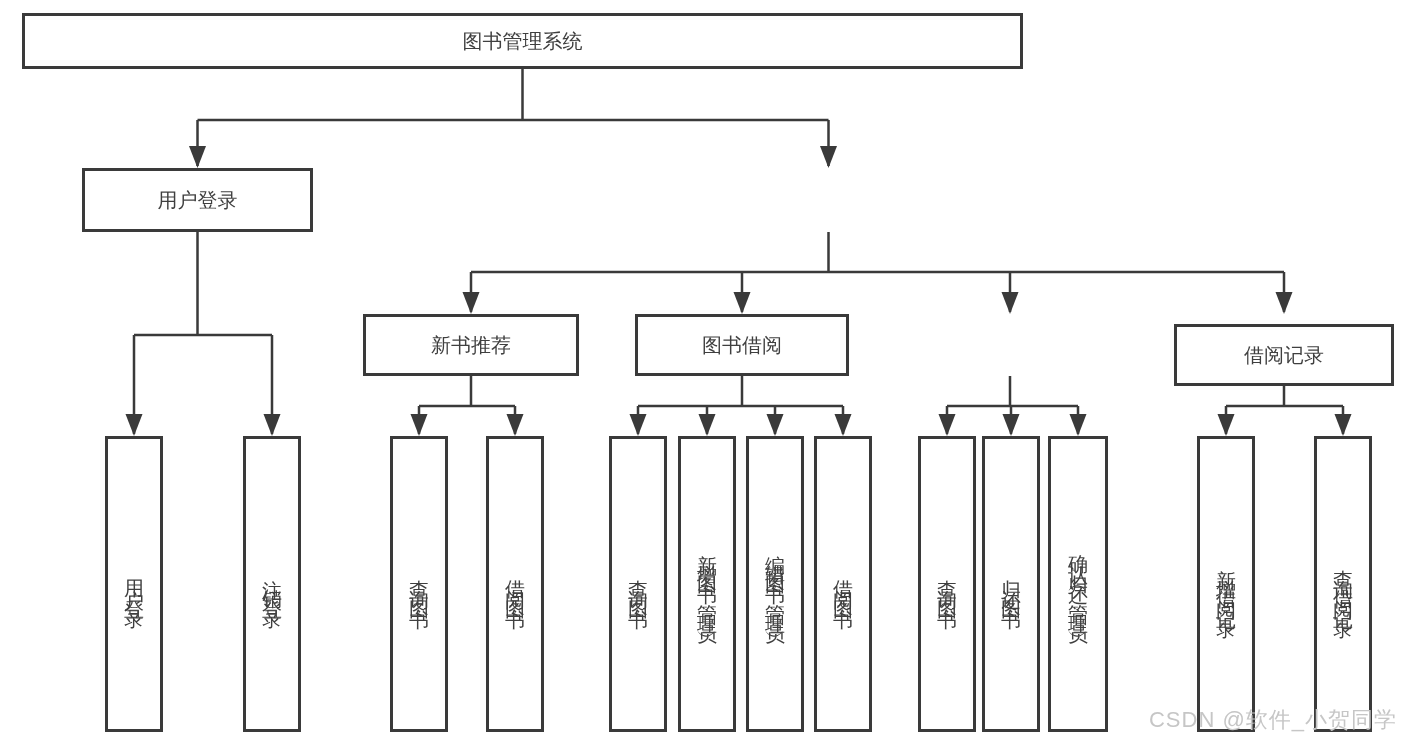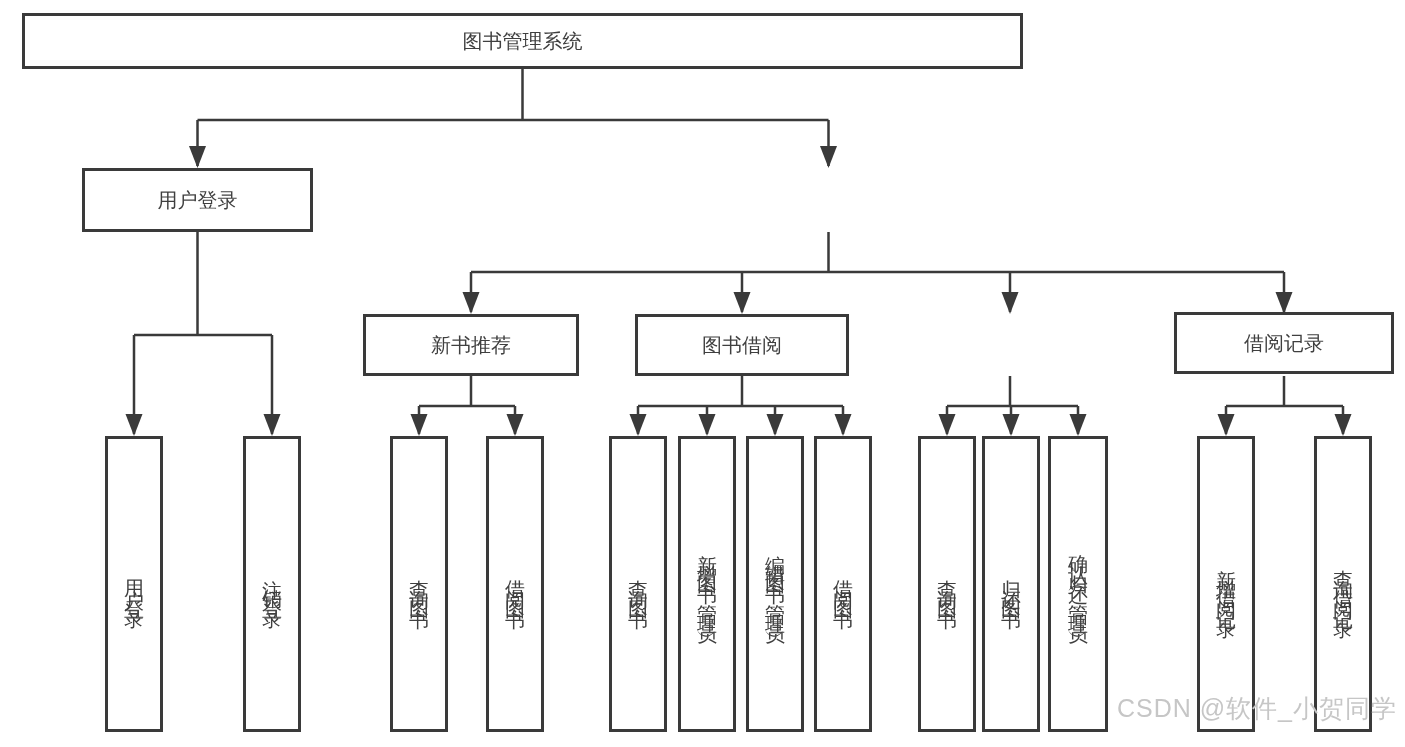--- a/index.html
+++ b/index.html
@@ -49,22 +49,22 @@
   }
   .box.v {
     writing-mode: vertical-lr;
     text-orientation: mixed;
     letter-spacing: 10px;
     white-space: normal;
   }
   .watermark {
     position: absolute;
     right: 8px;
-    bottom: 22px;
-    font-size: 25px;
+    bottom: 12px;
+    font-size: 22px;
     color: var(--watermark-color);
     z-index: 5;
     letter-spacing: 1px;
   }
 </style>
 </head>
 <body>
 
 <div class="canvas">
 
@@ -106,21 +106,21 @@
     <polygon points="1217.5,414 1234.5,414 1226,436"></polygon>
     <polygon points="1334.5,414 1351.5,414 1343,436"></polygon>
   </svg>
 
   <div class="box" style="left:22px; top:13px; width:1001px; height:56px">图书管理系统</div>
 
   <div class="box" style="left:82px; top:168px; width:231px; height:64px">用户登录</div>
 
   <div class="box" style="left:363px; top:314px; width:216px; height:62px">新书推荐</div>
   <div class="box" style="left:635px; top:314px; width:214px; height:62px">图书借阅</div>
-  <div class="box" style="left:1174px; top:312px; width:220px; height:62px">借阅记录</div>
+  <div class="box" style="left:1174px; top:324px; width:220px; height:62px">借阅记录</div>
 
   <div class="box v" style="left:105px; top:436px; width:58px; height:296px">用户登录</div>
   <div class="box v" style="left:243px; top:436px; width:58px; height:296px">注销登录</div>
 
   <div class="box v" style="left:390px; top:436px; width:58px; height:296px">查询图书</div>
   <div class="box v" style="left:486px; top:436px; width:58px; height:296px">借阅图书</div>
 
   <div class="box v" style="left:609px; top:436px; width:58px; height:296px">查询图书</div>
   <div class="box v" style="left:678px; top:436px; width:58px; height:296px">新增图书（管理员）</div>
   <div class="box v" style="left:746px; top:436px; width:58px; height:296px">编辑图书（管理员）</div>

